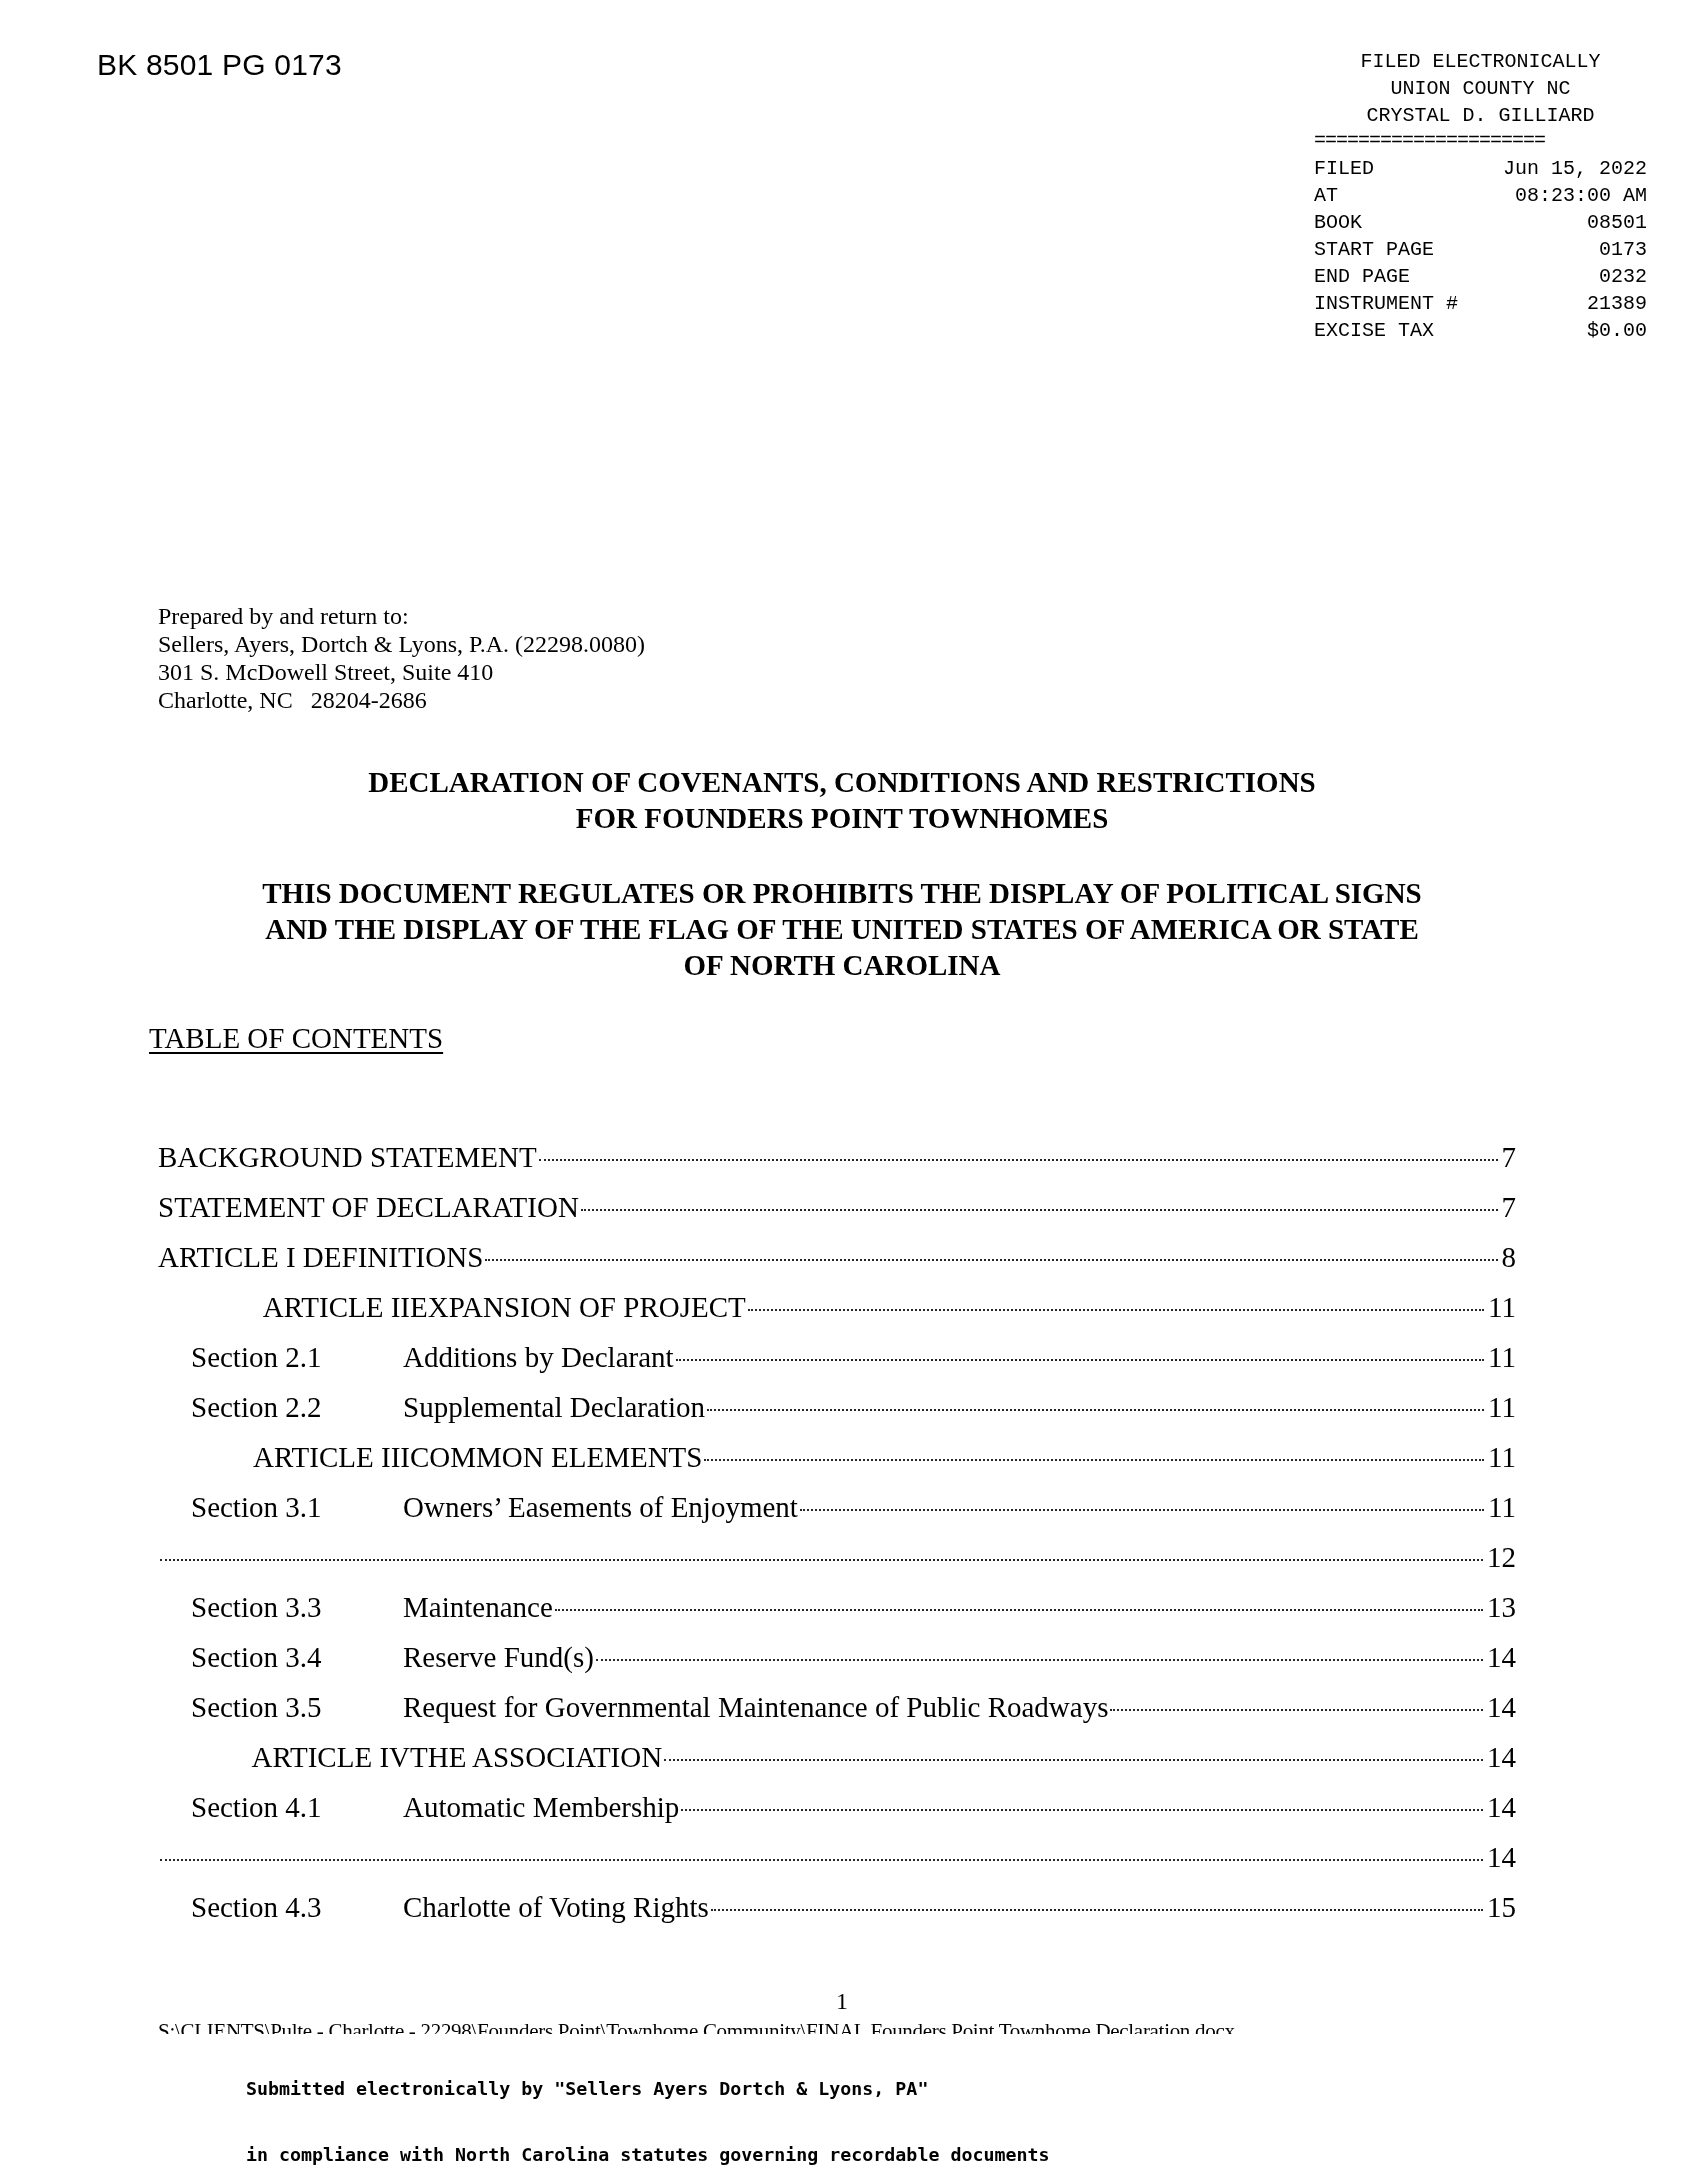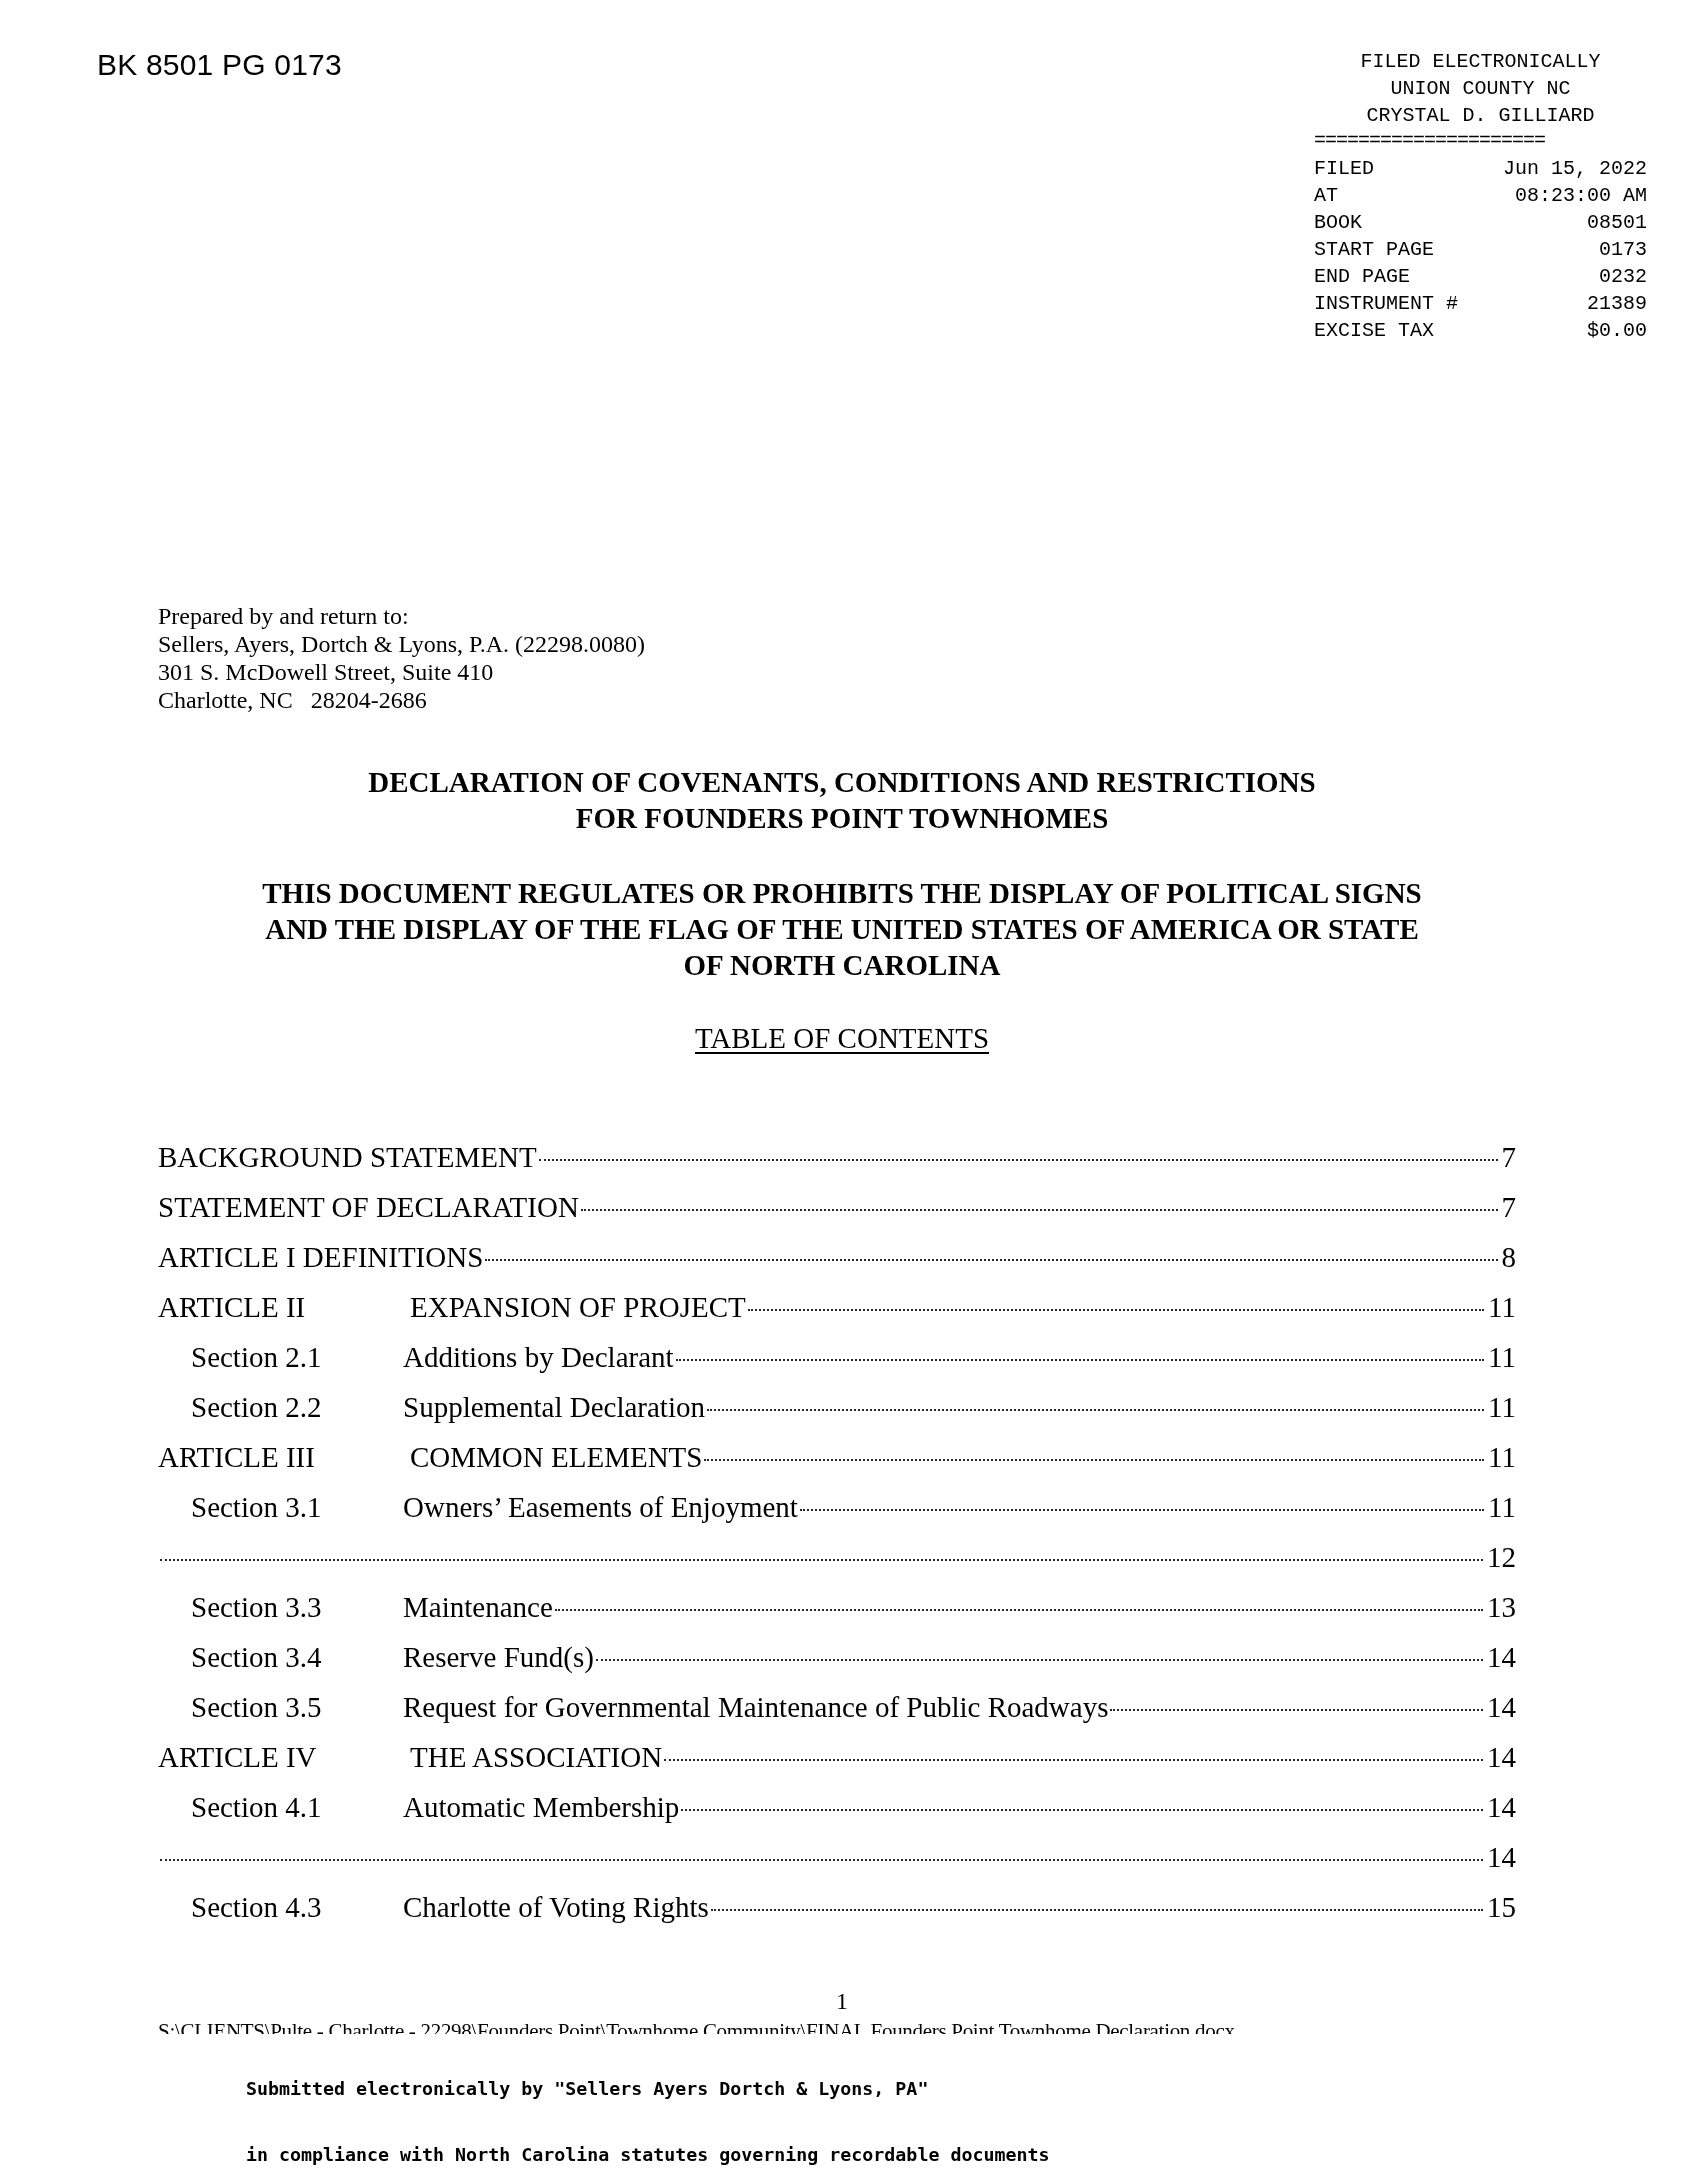--- a/index.html
+++ b/index.html
@@ -69,21 +69,21 @@
       font-weight: bold;
       font-size: 29px;
       line-height: 36px;
     }
     #title1 { top: 764px; }
     #title2 { top: 875px; }
     #toc-heading {
       left: 149px;
       width: 1386px;
       top: 1022px;
-      text-align: center;
+      text-align: left;
       font-size: 29px;
     }
     #toc-heading span {
       text-decoration: underline;
       text-underline-offset: 4px;
     }
 
     
     #toc {
       left: 158px;
@@ -103,20 +103,21 @@
       flex: 0 0 auto;
     }
     .toc-row.section .num {
       display: inline-block;
       width: 212px;
       padding-left: 33px;
     }
     .toc-row.article .num {
       display: inline-block;
       width: 252px;
+      text-align: right;
     }
     .toc-row .dots {
       flex: 1 1 auto;
       overflow: hidden;
       margin: 0 4px 0 2px;
       border-bottom: 2px dotted #000;
       height: 0;
       transform: translateY(-6px);
       opacity: 0.85;
     }

